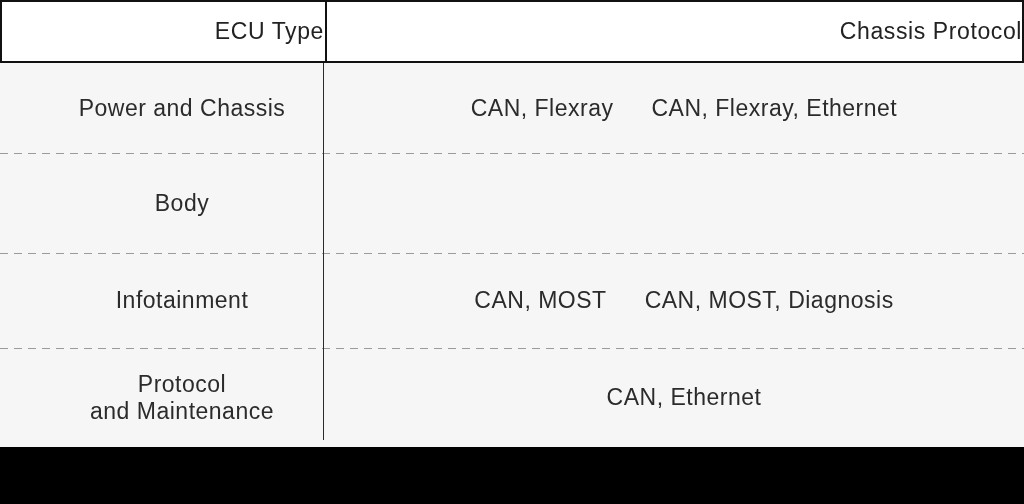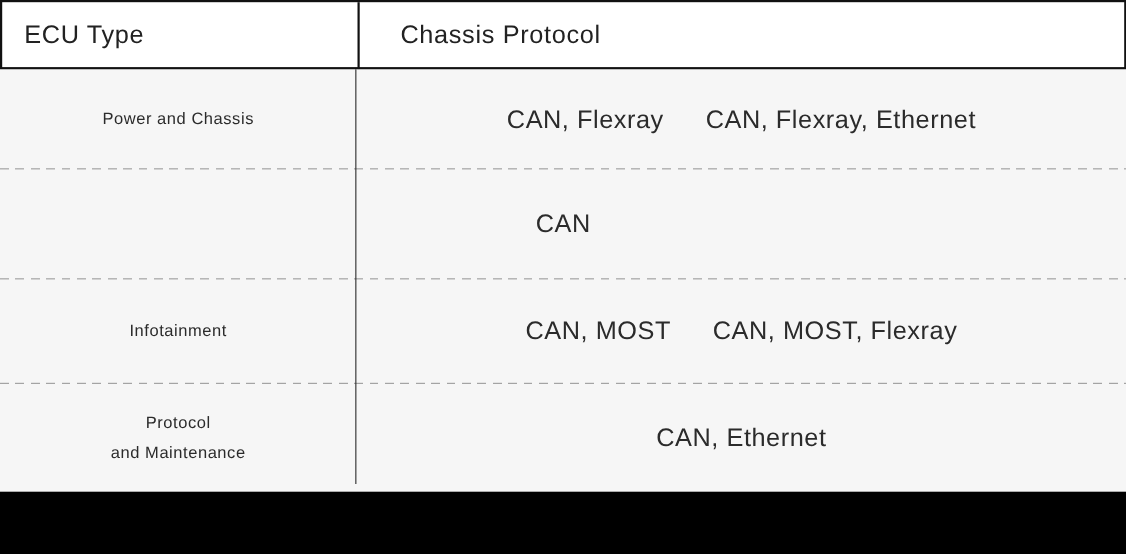--- a/index.html
+++ b/index.html
@@ -24,25 +24,24 @@
     width: 1024px;
     height: 63px;
     background: #ffffff;
     border: 2px solid #111111;
     box-sizing: border-box;
     display: flex;
   }
   .header-cell {
     display: flex;
     align-items: center;
-    justify-content: flex-start;
+    justify-content: flex-end;
     font-size: 23px;
     letter-spacing: 0.6px;
     color: #222222;
-    padding-left: 20px;
   }
   .header-cell.left  { width: 322px; }
   .header-cell.right { flex: 1; }
   .header-col-divider {
     position: absolute;
     left: 323px;
     top: 0;
     width: 2px;
     height: 63px;
     background: #111111;
@@ -87,23 +86,24 @@
   .row-3 { height: 95px; }
   .row-4 { height: 99px; }
 
   .ecu-cell {
     width: 324px;
     display: flex;
     flex-direction: column;
     align-items: center;
     justify-content: center;
     text-align: right;
-    font-size: 15px;
+    font-size: 23px;
     letter-spacing: 0.5px;
     line-height: 27px;
+    margin-left: 20px;
   }
   .protocol-cell {
     flex: 1;
     display: flex;
     align-items: center;
     justify-content: center;
     gap: 38px;
     font-size: 23px;
     letter-spacing: 0.5px;
   }
@@ -127,32 +127,32 @@
     <div class="ecu-cell">
       <span>Power and Chassis</span>
     </div>
     <div class="protocol-cell">
       <span>CAN, Flexray</span>
       <span>CAN, Flexray, Ethernet</span>
     </div>
   </div>
 
   <div class="body-row row-2">
-    <div class="protocol-cell">
-      <span>CAN</span>
+    <div class="ecu-cell">
+      <span>Body</span>
     </div>
   </div>
 
   <div class="body-row row-3">
     <div class="ecu-cell">
       <span>Infotainment</span>
     </div>
     <div class="protocol-cell">
       <span>CAN, MOST</span>
-      <span>CAN, MOST, Flexray</span>
+      <span>CAN, MOST, Diagnosis</span>
     </div>
   </div>
 
   <div class="body-row row-4">
     <div class="ecu-cell">
       <span>Protocol</span>
       <span>and Maintenance</span>
     </div>
     <div class="protocol-cell">
       <span>CAN, Ethernet</span>

